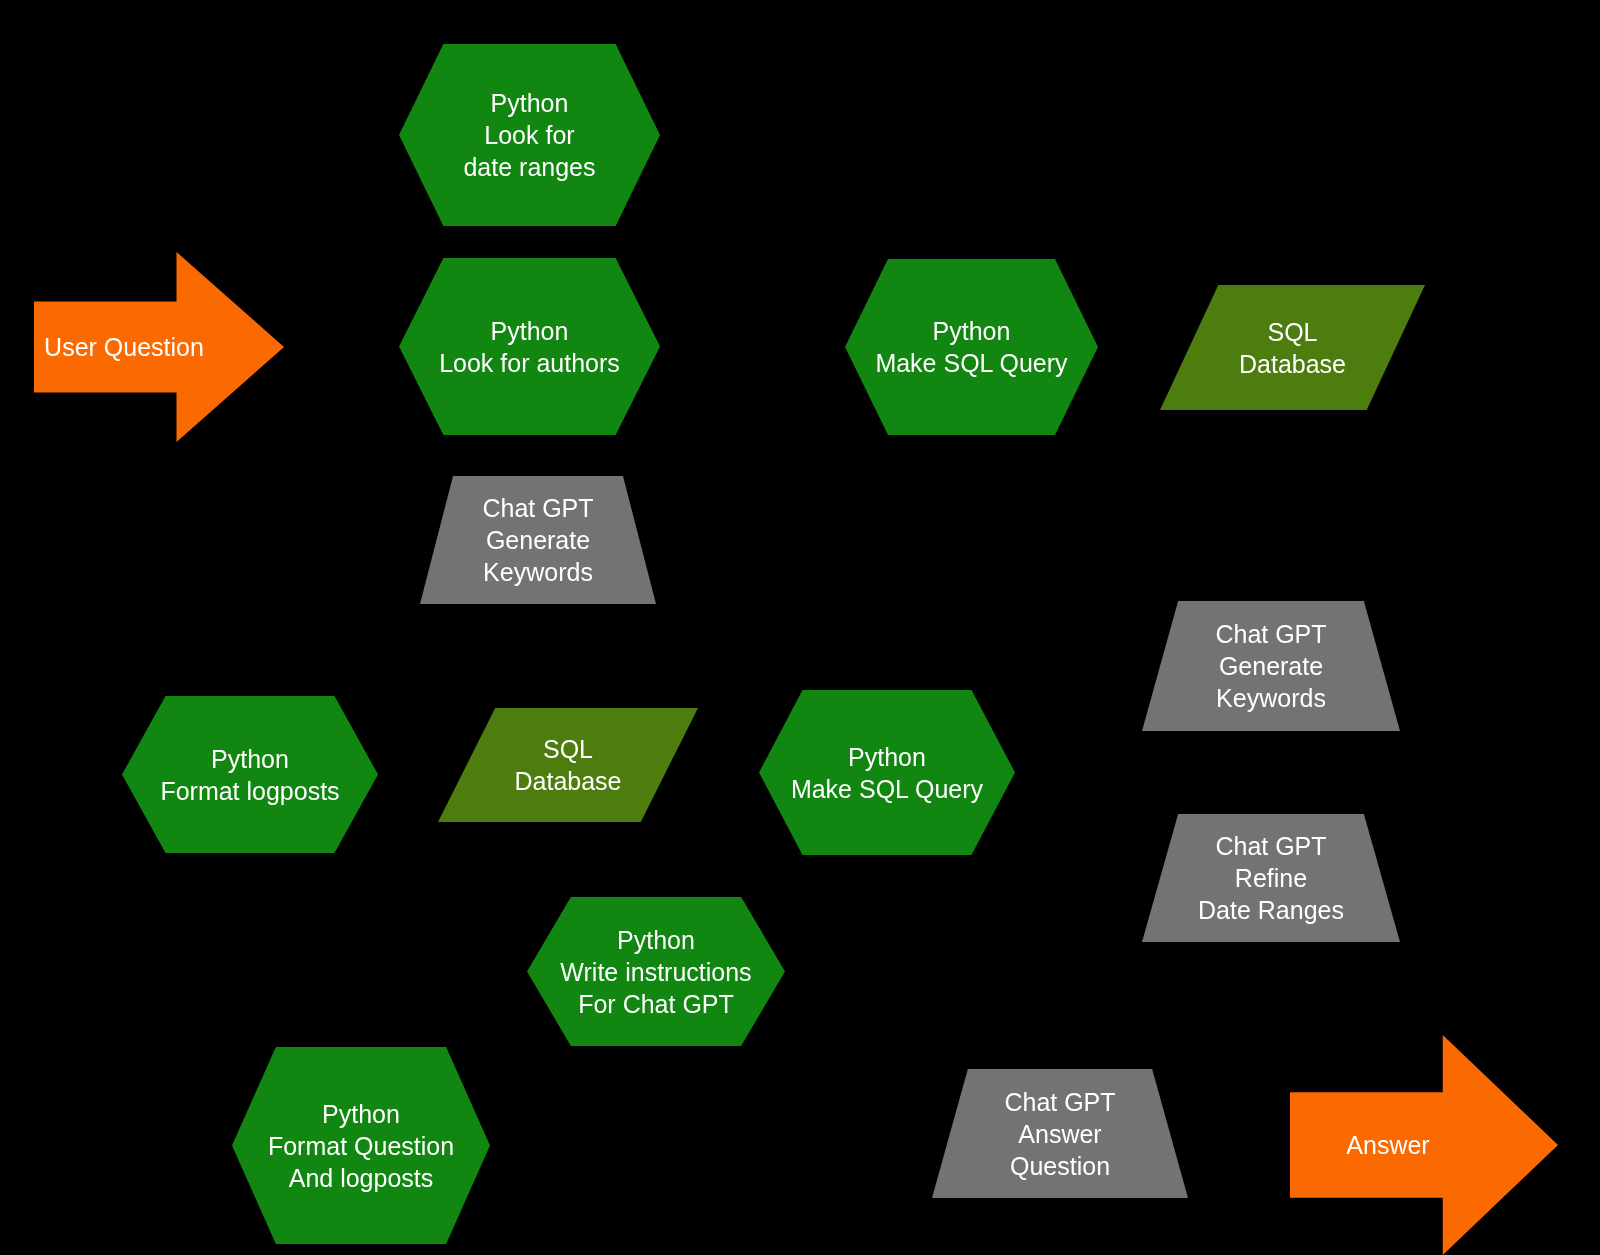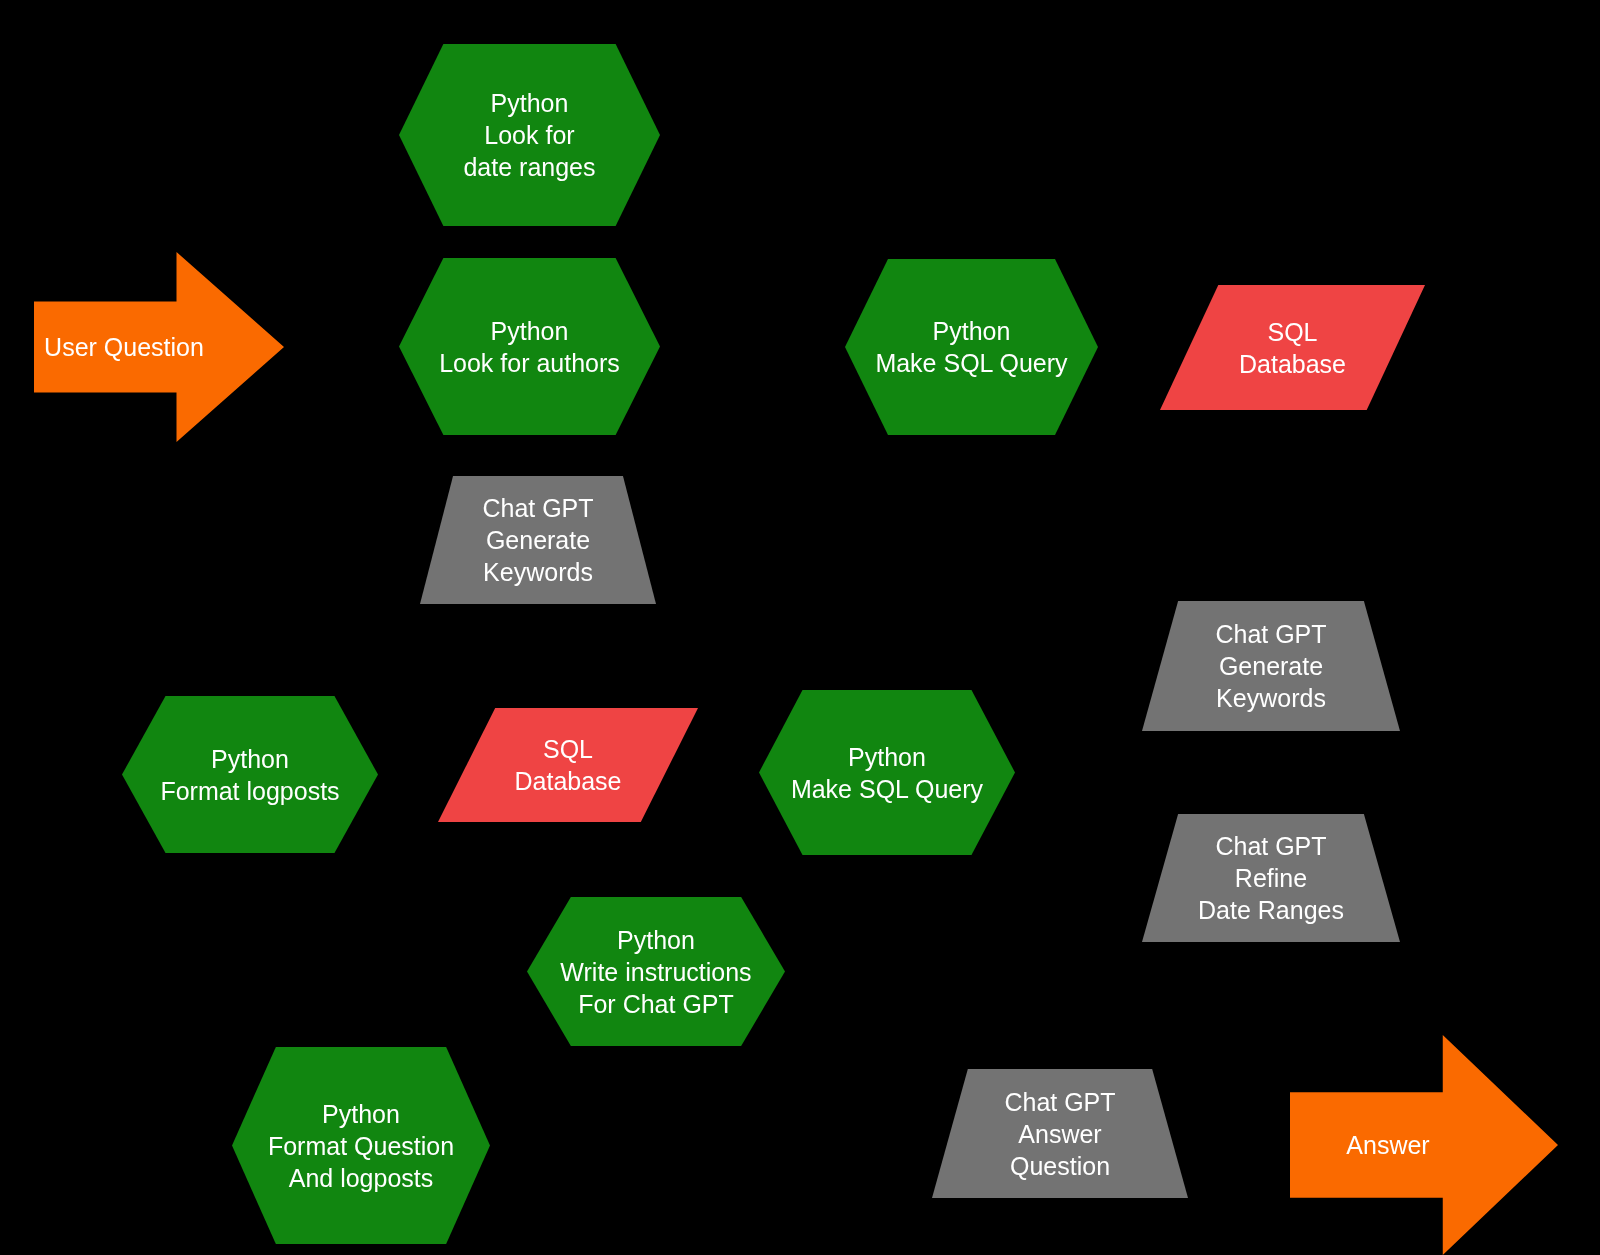--- a/index.html
+++ b/index.html
@@ -40,21 +40,21 @@
   }
   .shape-parallelogram {
     clip-path: polygon(22% 0%, 100% 0%, 78% 100%, 0% 100%);
   }
   .shape-arrow {
     clip-path: polygon(0% 26%, 57% 26%, 57% 0%, 100% 50%, 57% 100%, 57% 74%, 0% 74%);
   }
   
   .fill-green  { background: #118610; align-items: center; }
   .fill-blue   { background: #737373; }
-  .fill-pink   { background: #ef4444; }
+  .fill-pink   { background: #4d7c0f; }
   .fill-orange { background: #fa6a00; }
   .label {
     position: relative;
     z-index: 2;
     padding: 0 4px;
   }
   .arrow-label { font-size: 25px; }
 </style>
 </head>
 <body>

